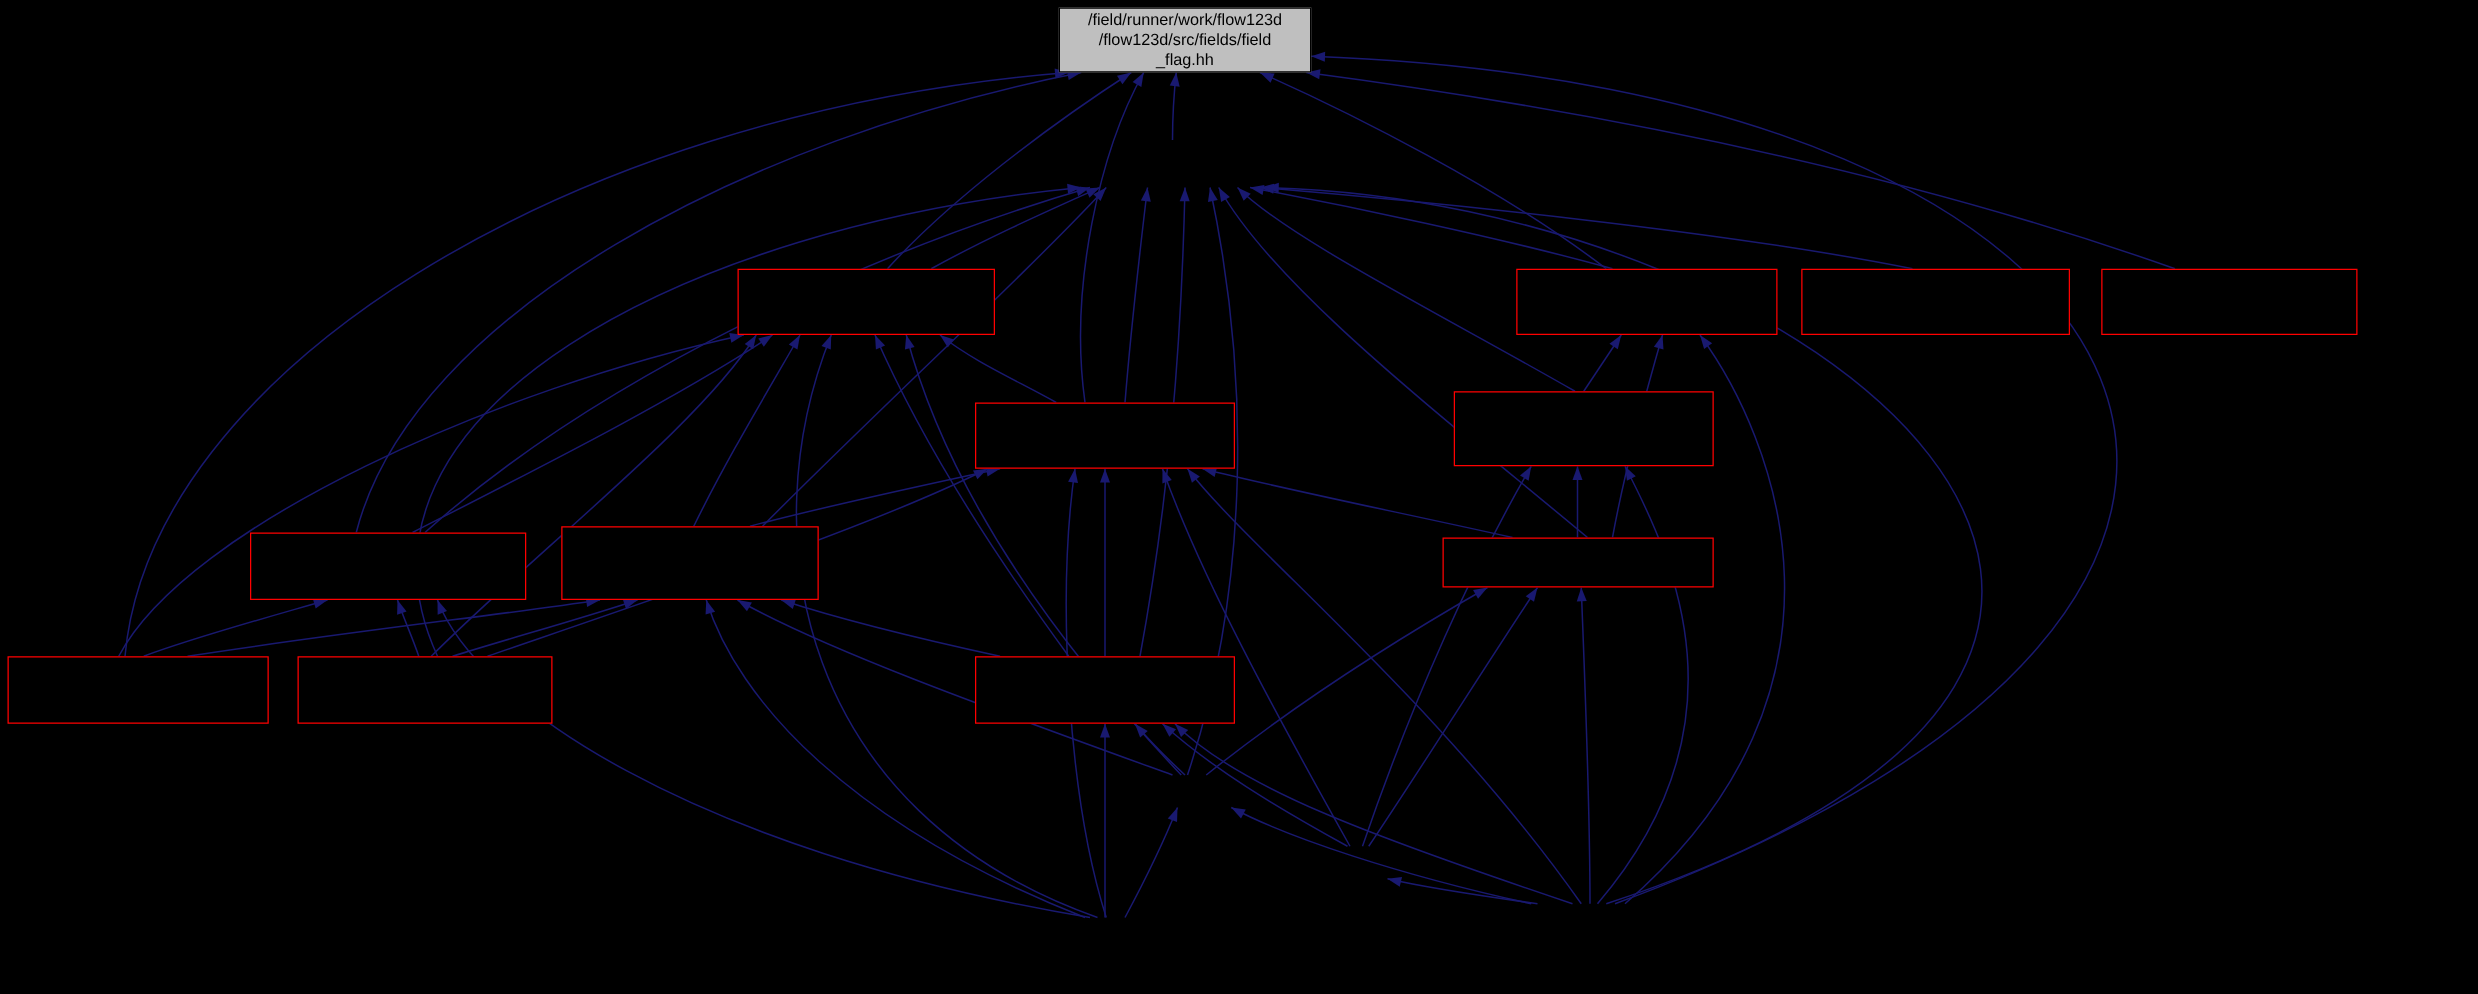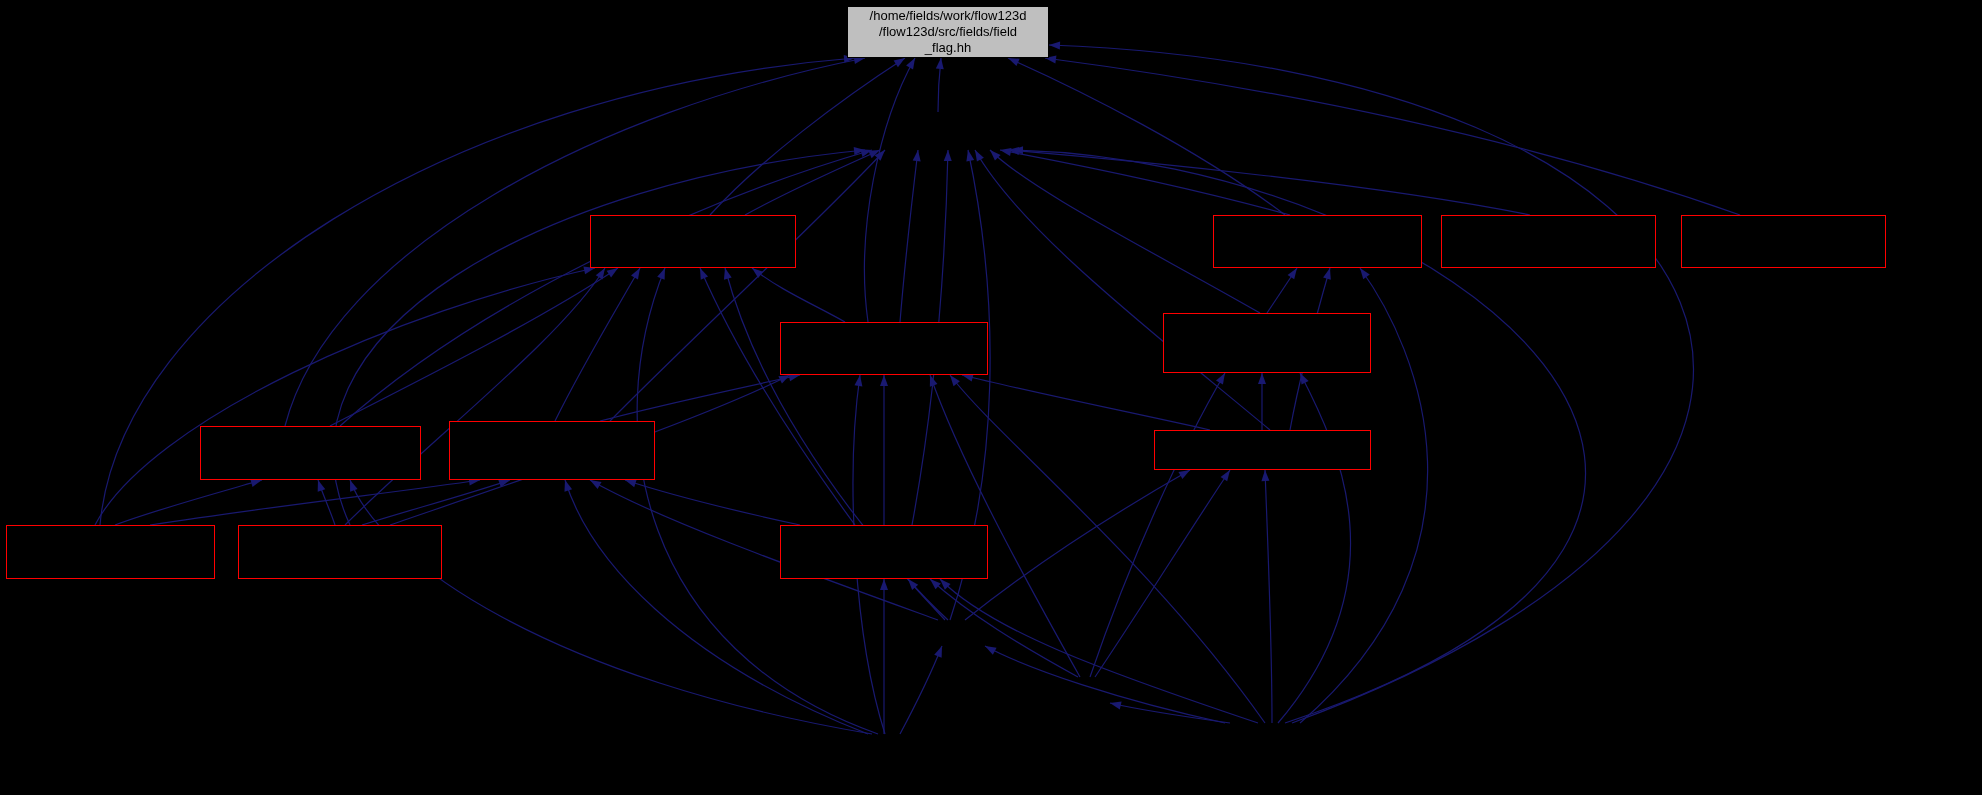--- a/index.html
+++ b/index.html
@@ -152,21 +152,21 @@
       <path d="M1078,677 C1020,645 970,615 930,579" stroke="#191970"></path>
       <polygon points="930,579 940.8520945352086,583.3854354628583 935.500376682229,589.3317886328356" fill="#191970"></polygon>
       <path d="M1230,723 C1180,716 1140,710 1110,703" stroke="#191970"></path>
       <polygon points="1110,703 1121.6211717695853,701.6041609327034 1119.803334844734,709.3948906106378" fill="#191970"></polygon>
       <path d="M1225,723 C1120,700 1030,670 985,646" stroke="#191970"></path>
       <polygon points="985,646 996.5882352941177,647.6470588235294 992.8235294117648,654.7058823529411" fill="#191970"></polygon>
       <path d="M900,734 C915,706 930,676 942,646" stroke="#191970"></path>
       <polygon points="942,646 941.6286093236458,657.6988063051543 934.2007957965639,654.7276808943215" fill="#191970"></polygon>
     </svg>
   <div id="root-node" class="node" style="left: 847px; top: 6px; width: 202px; height: 52px; background: rgb(191, 191, 191); color: rgb(0, 0, 0);">
-    <span>/home/fields/work/flow123d
+    <span>/field/runner/work/flow123d
 /flow123d/src/fields/field
 _flag.hh</span>
   </div>
   <div id="nodes">
       <div class="node inc-node" id="node-a" style="left: 590px; top: 215px; width: 206px; height: 53px; border-color: rgb(255, 0, 0);"></div>
       <div class="node inc-node" id="node-b" style="left: 1213px; top: 215px; width: 209px; height: 53px; border-color: rgb(255, 0, 0);"></div>
       <div class="node inc-node" id="node-c" style="left: 1441px; top: 215px; width: 215px; height: 53px; border-color: rgb(255, 0, 0);"></div>
       <div class="node inc-node" id="node-d" style="left: 1681px; top: 215px; width: 205px; height: 53px; border-color: rgb(255, 0, 0);"></div>
       <div class="node inc-node" id="node-e" style="left: 780px; top: 322px; width: 208px; height: 53px; border-color: rgb(255, 0, 0);"></div>
       <div class="node inc-node" id="node-f" style="left: 1163px; top: 313px; width: 208px; height: 60px; border-color: rgb(255, 0, 0);"></div>

